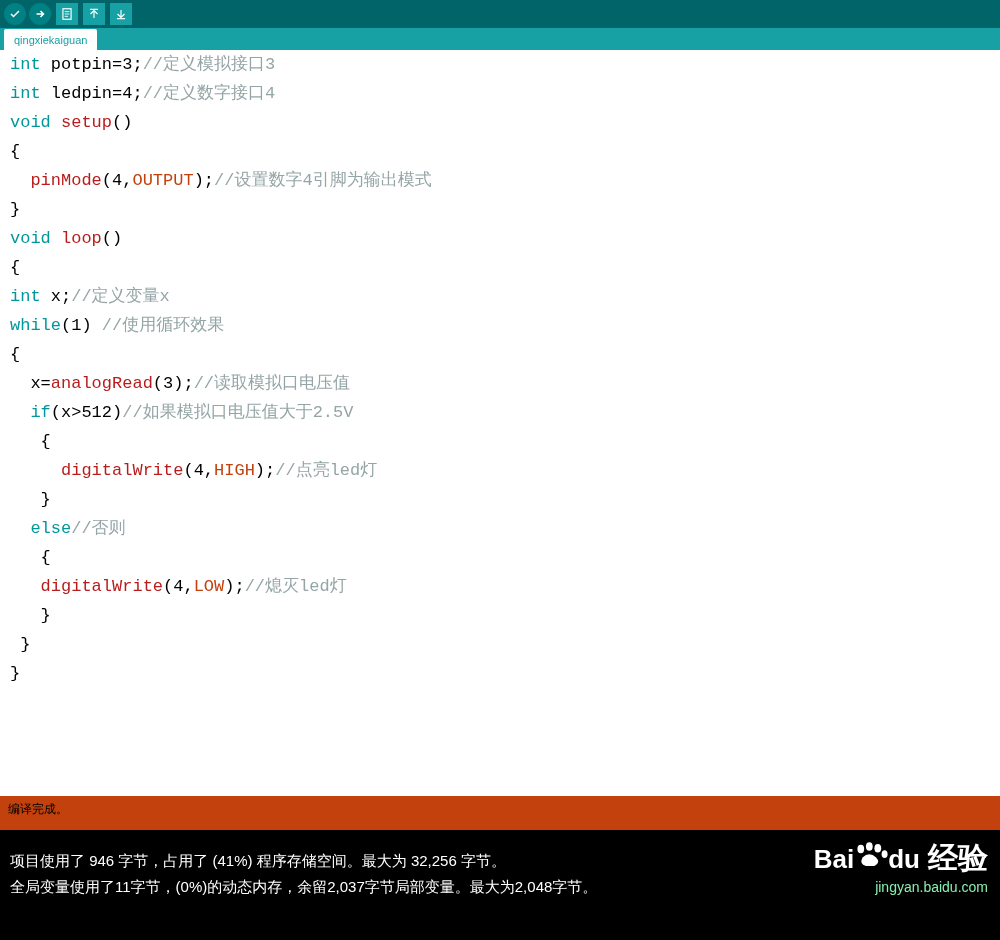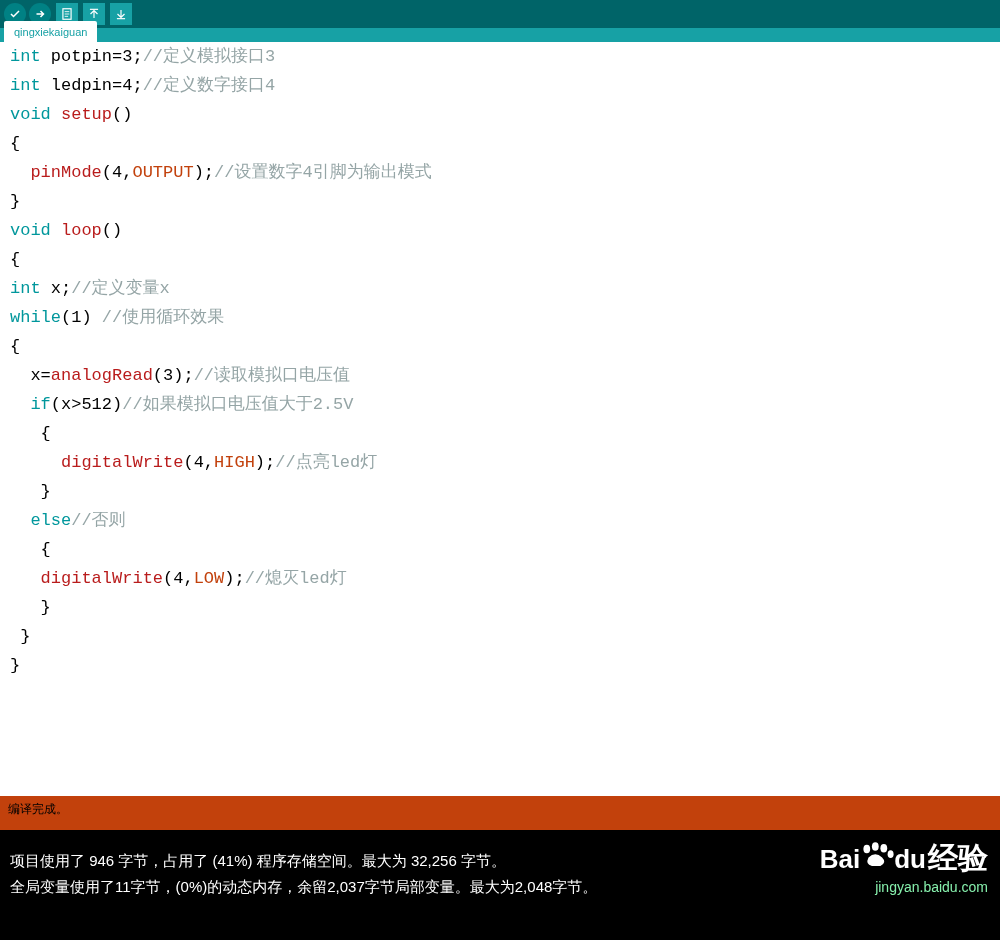--- a/index.html
+++ b/index.html
@@ -38,21 +38,21 @@
       display: flex;
       align-items: center;
       justify-content: center;
       cursor: pointer;
       margin-left: 10px;
     }
     .tb-sq:not(:first-of-type) { margin-left: 2px; }
     .tb-sq svg { width: 14px; height: 14px; }
     .tab-bar {
       background: #17a1a5;
-      height: 14px;
+      height: 22px;
       padding: 0 4px;
       display: flex;
       align-items: flex-end;
     }
     .tab {
       background: #fff;
       color: #17a1a5;
       font-size: 11px;
       padding: 5px 10px 4px 10px;
       border-radius: 2px 2px 0 0;
@@ -88,21 +88,21 @@
       position: relative;
     }
     .watermark {
       position: absolute;
       right: 12px;
       top: 12px;
       text-align: right;
       color: #fff;
       font-family: Arial, sans-serif;
     }
-    .watermark .logo { font-size: 26px; font-weight: bold; display:flex; align-items:baseline; justify-content:flex-end; }
+    .watermark .logo { font-size: 26px; font-weight: bold; display:flex; align-items:baseline; gap:6px; justify-content:flex-end; }
     .watermark .logo .paw svg { width:34px; height:26px; }
     .watermark .cn { font-size: 30px; margin-left: 2px; }
     .watermark .url { font-size: 14px; margin-top: 2px; color:#86efac; }
   </style>
 </head>
 <body>
 
 <div class="toolbar">
   <div class="tb-btn">
     <svg viewBox="0 0 24 24">

